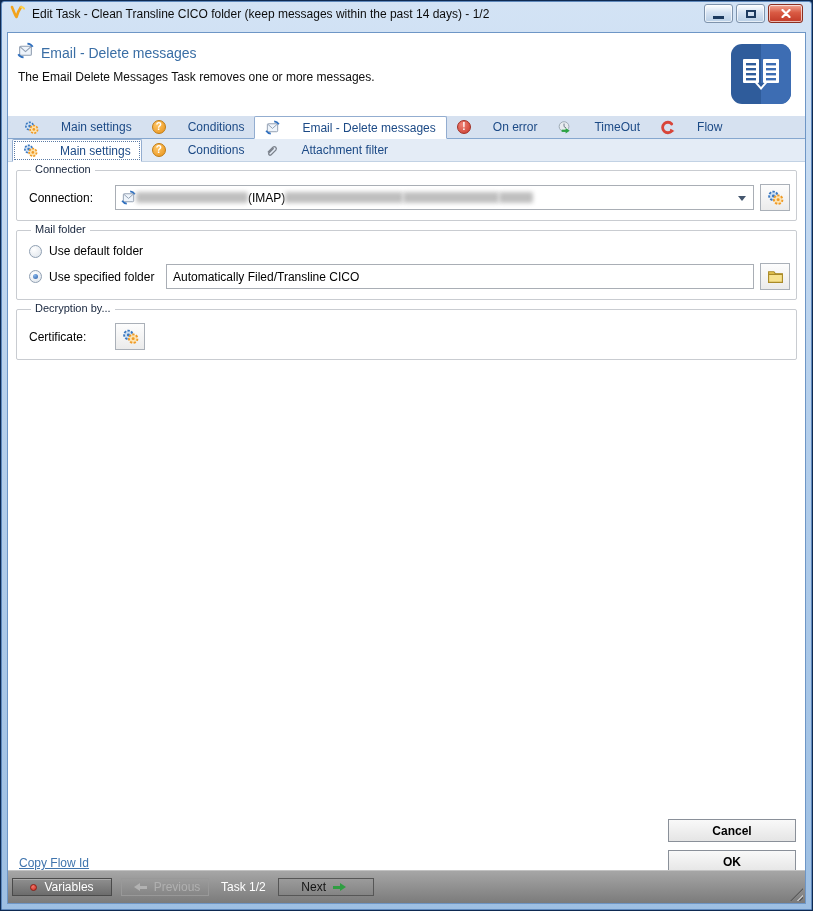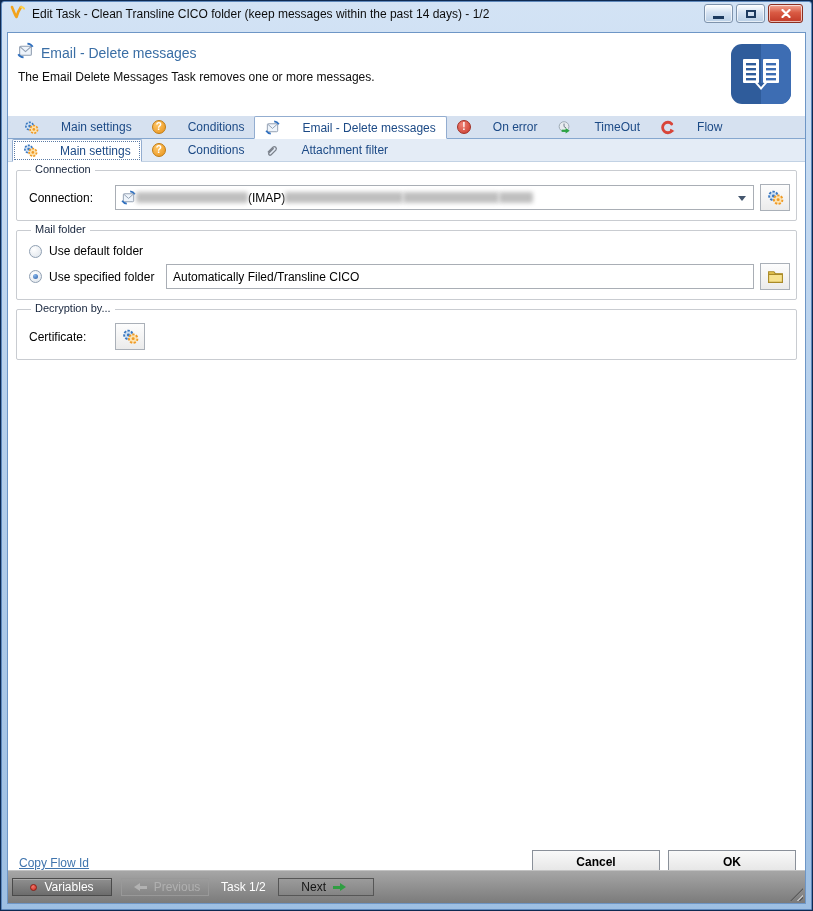--- a/index.html
+++ b/index.html
@@ -62,21 +62,21 @@
   .radio { width:13px; height:13px; min-width:13px; border-radius:50%; border:1px solid #90a0b2;
            background:radial-gradient(circle at 35% 30%, #ffffff, #dde3ea); position:relative; }
   .radio.checked::after { content:""; position:absolute; inset:3px; border-radius:50%;
            background:radial-gradient(circle at 35% 30%, #86b6ea, #2d5fa8); }
   .radio-label { font-size:12px; color:#000; }
   .text-input { flex:1; height:25px; border:1px solid #a9aeb5; font-size:12px; color:#000; padding:0 6px;
                 font-family:"Liberation Sans", sans-serif; background:#fff; }
 
   
   .footer-link { position:absolute; left:11px; bottom:12px; font-size:12px; color:#3f74ad; text-decoration:underline; cursor:pointer; }
-  .dlg-buttons { position:absolute; right:9px; bottom:9px; display:flex; gap:8px; }
+  .dlg-buttons { position:absolute; right:9px; bottom:9px; display:flex; gap:8px;flex-direction:column; }
   .btn { width:128px; height:23px; border:1px solid #8a9099; background:linear-gradient(#f9f9f9,#e5e5e5);
          font-weight:bold; font-size:12px; color:#000; display:flex; align-items:center; justify-content:center; }
 
   
   .statusbar { position:absolute; bottom:0; left:0; right:0; height:21px;
                background:linear-gradient(#a6a6a6,#7b7b7b); border-top:1px solid #c2c2c2;
                display:flex; align-items:center; padding:16px 4px; gap:9px; font-size:12px; }
   .sb-btn { height:18px; display:flex; align-items:center; justify-content:center; gap:7px; }
   .sb-variables { width:100px; background:linear-gradient(#8f8f8f,#6c6c6c); border:1px solid #4a4a4a;
                   box-shadow:inset 0 1px 0 rgba(255,255,255,.25); color:#fff; }

